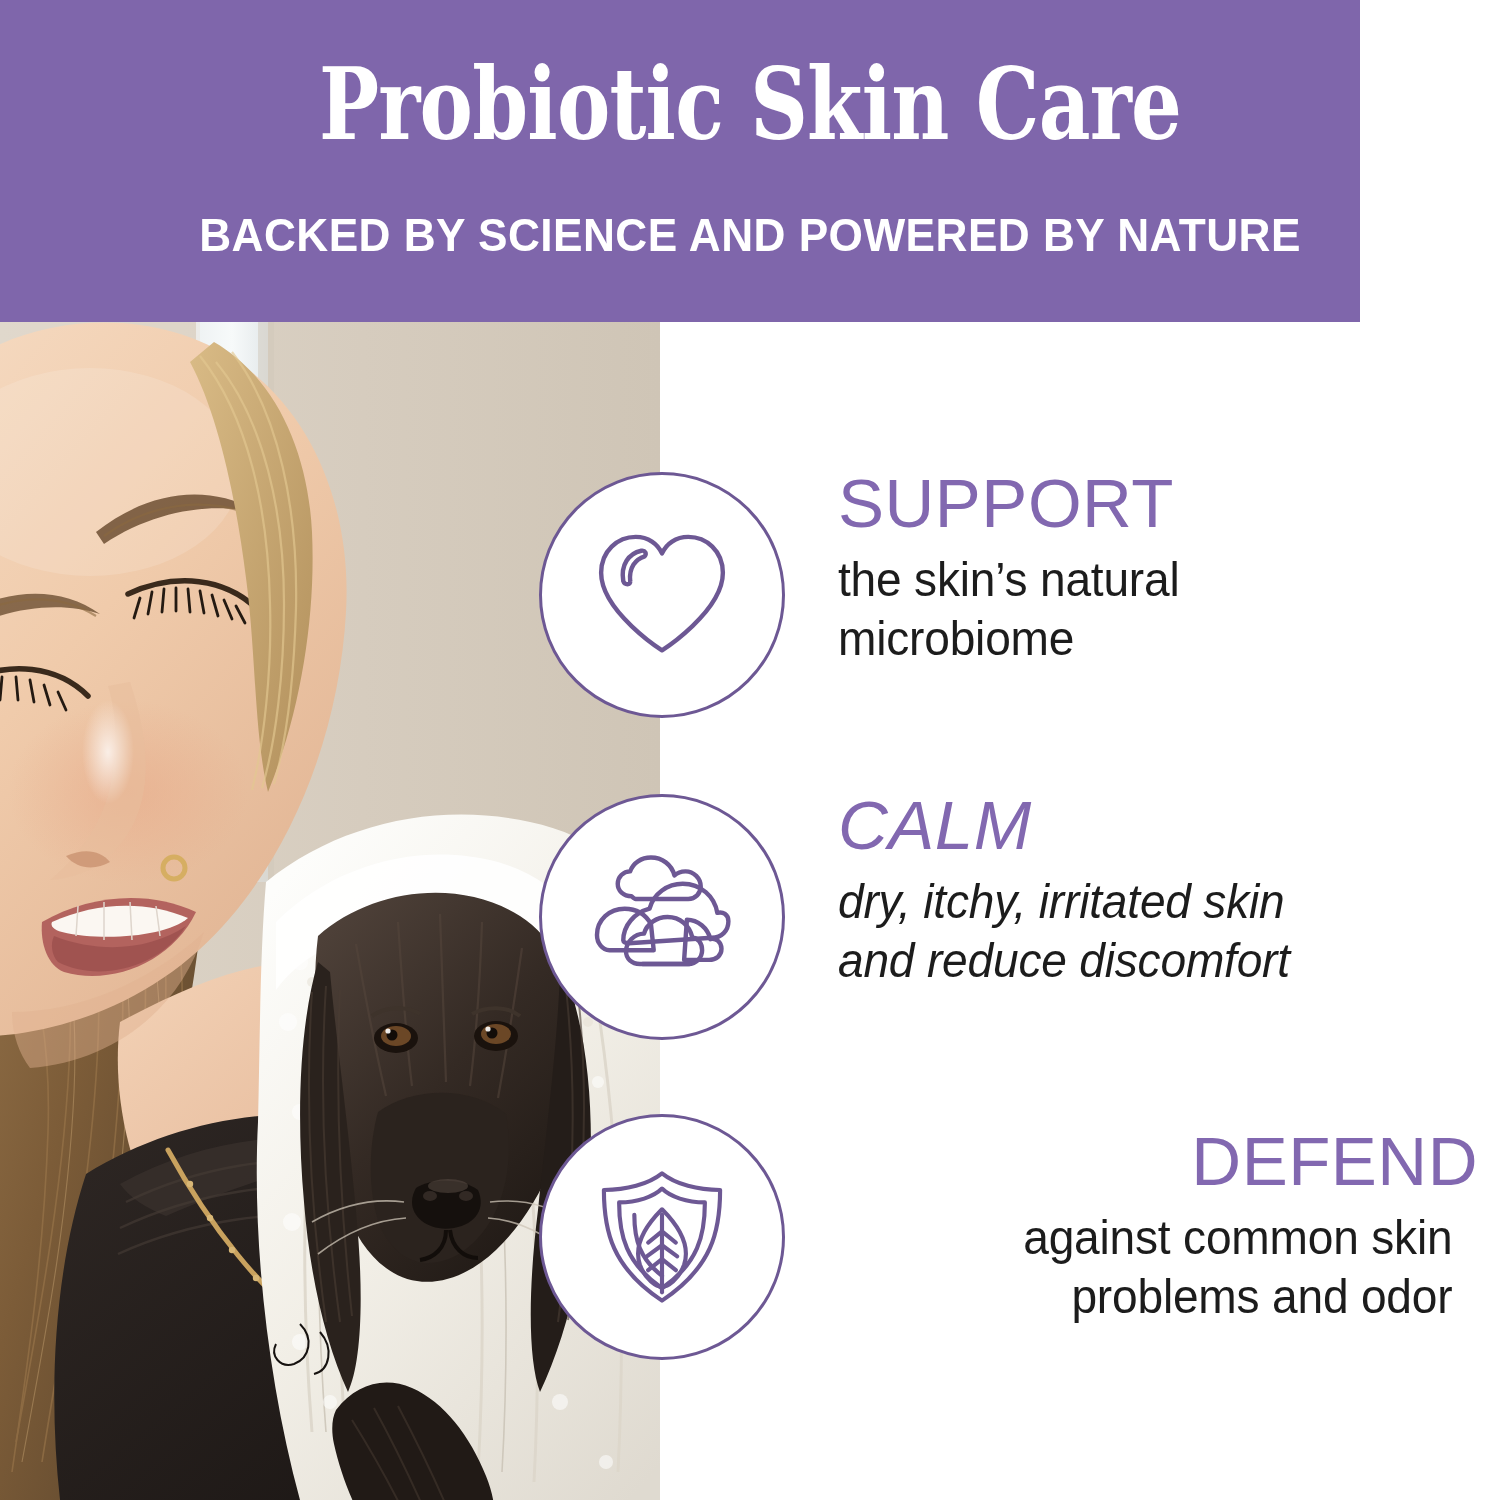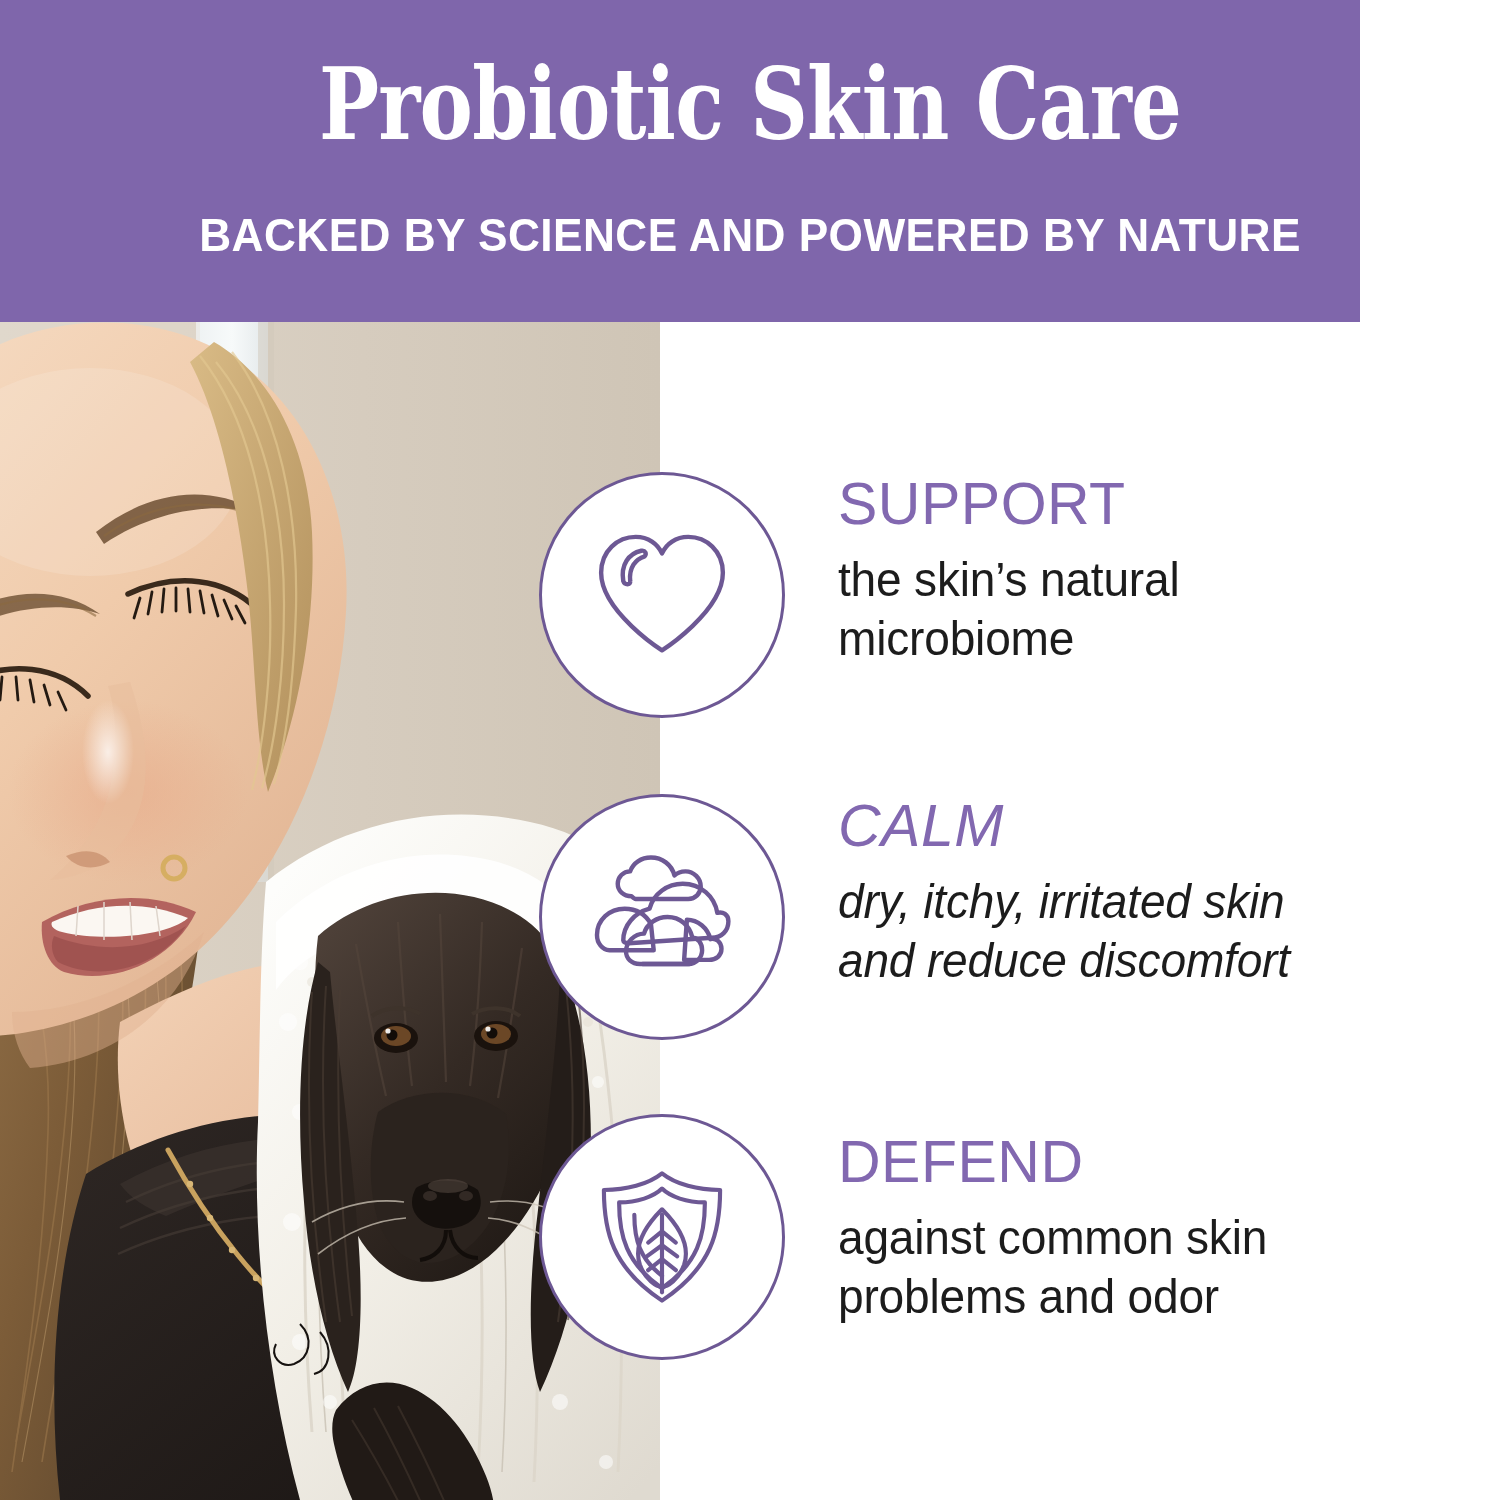--- a/index.html
+++ b/index.html
@@ -122,21 +122,21 @@
   .benefit-text {
     position: absolute;
     left: 838px;
     top: 0;
     width: 640px;
   }
   .benefit-heading {
     color: #8268b0;
     font-family: "Liberation Sans", sans-serif;
     font-weight: normal;
-    font-size: 59px;
+    font-size: 69px;
     line-height: 80px;
     letter-spacing: 0.5px;
     margin: 0 0 6px 0;
     white-space: nowrap;
   }
   .benefit-body {
     color: #1c1c1c;
     font-family: "Liberation Sans", sans-serif;
     font-weight: normal;
     font-size: 48px;
@@ -144,21 +144,21 @@
     letter-spacing: -0.2px;
     transform: scaleX(0.96);
     transform-origin: 0 0;
     margin: 0;
   }
   .benefit-body .line { display: block; white-space: nowrap; }
 
   
   .benefit-row.r0 .benefit-text { top: -8px; }
   .benefit-row.r1 .benefit-text { top: -8px; font-style: italic; }
-  .benefit-row.r2 .benefit-text { top: 8px; }
+  .benefit-row.r2 .benefit-text { top: 8px; text-align: right; }
 </style>
 </head>
 <body>
 
 <div id="page">
 
   <div class="header-band">
     <div class="header-title">Probiotic Skin Care</div>
     <div class="header-subtitle">BACKED BY SCIENCE AND POWERED BY NATURE</div>
   </div>

